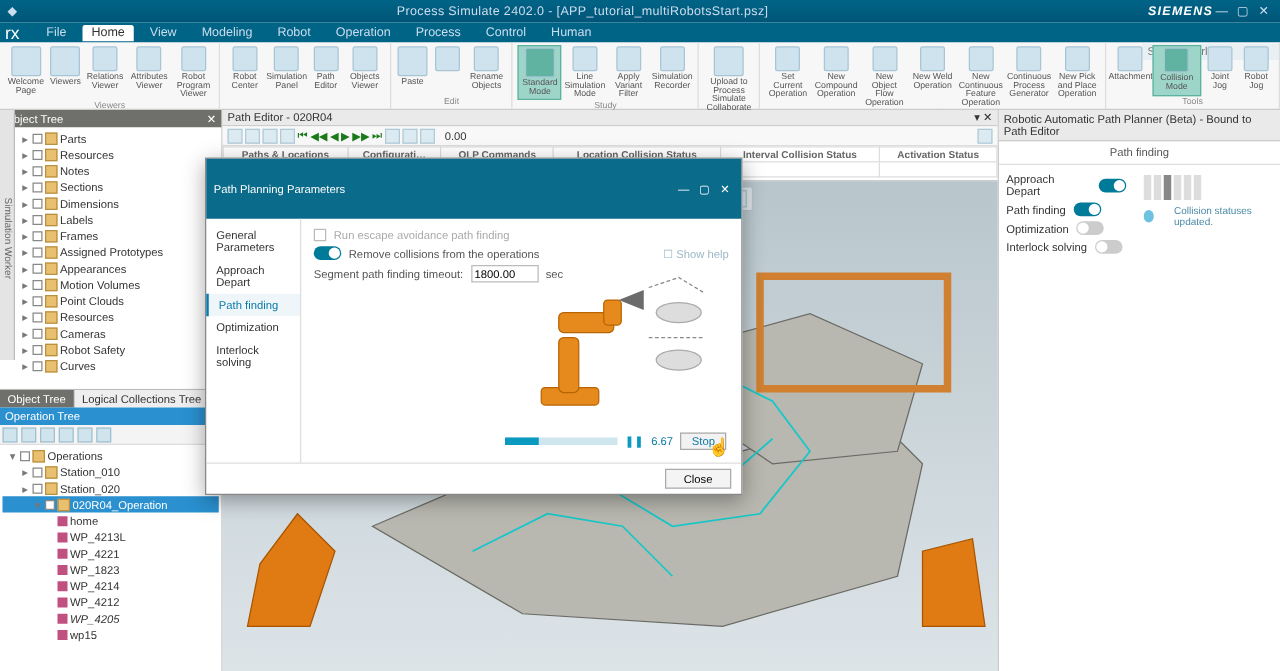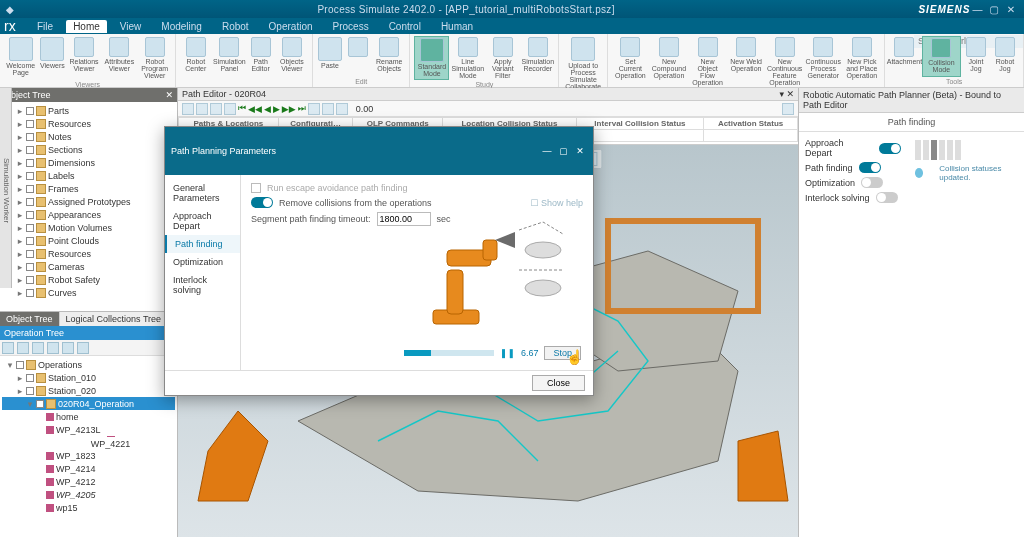--- a/index.html
+++ b/index.html
@@ -432,21 +432,21 @@
             <span>020R04_Operation</span>
           </div>
           <div class="tn" style="padding-left: 44px;">
             <span class="ni"></span>
             <span>home</span>
           </div>
           <div class="tn" style="padding-left: 44px;">
             <span class="ni"></span>
             <span>WP_4213L</span>
           </div>
-          <div class="tn" style="padding-left: 44px; flex-direction: column;">
+          <div class="tn" style="padding-left: 44px;">
             <span class="ni"></span>
             <span>WP_4221</span>
           </div>
           <div class="tn" style="padding-left: 44px;">
             <span class="ni"></span>
             <span>WP_1823</span>
           </div>
           <div class="tn" style="padding-left: 44px;">
             <span class="ni"></span>
             <span>WP_4214</span>

